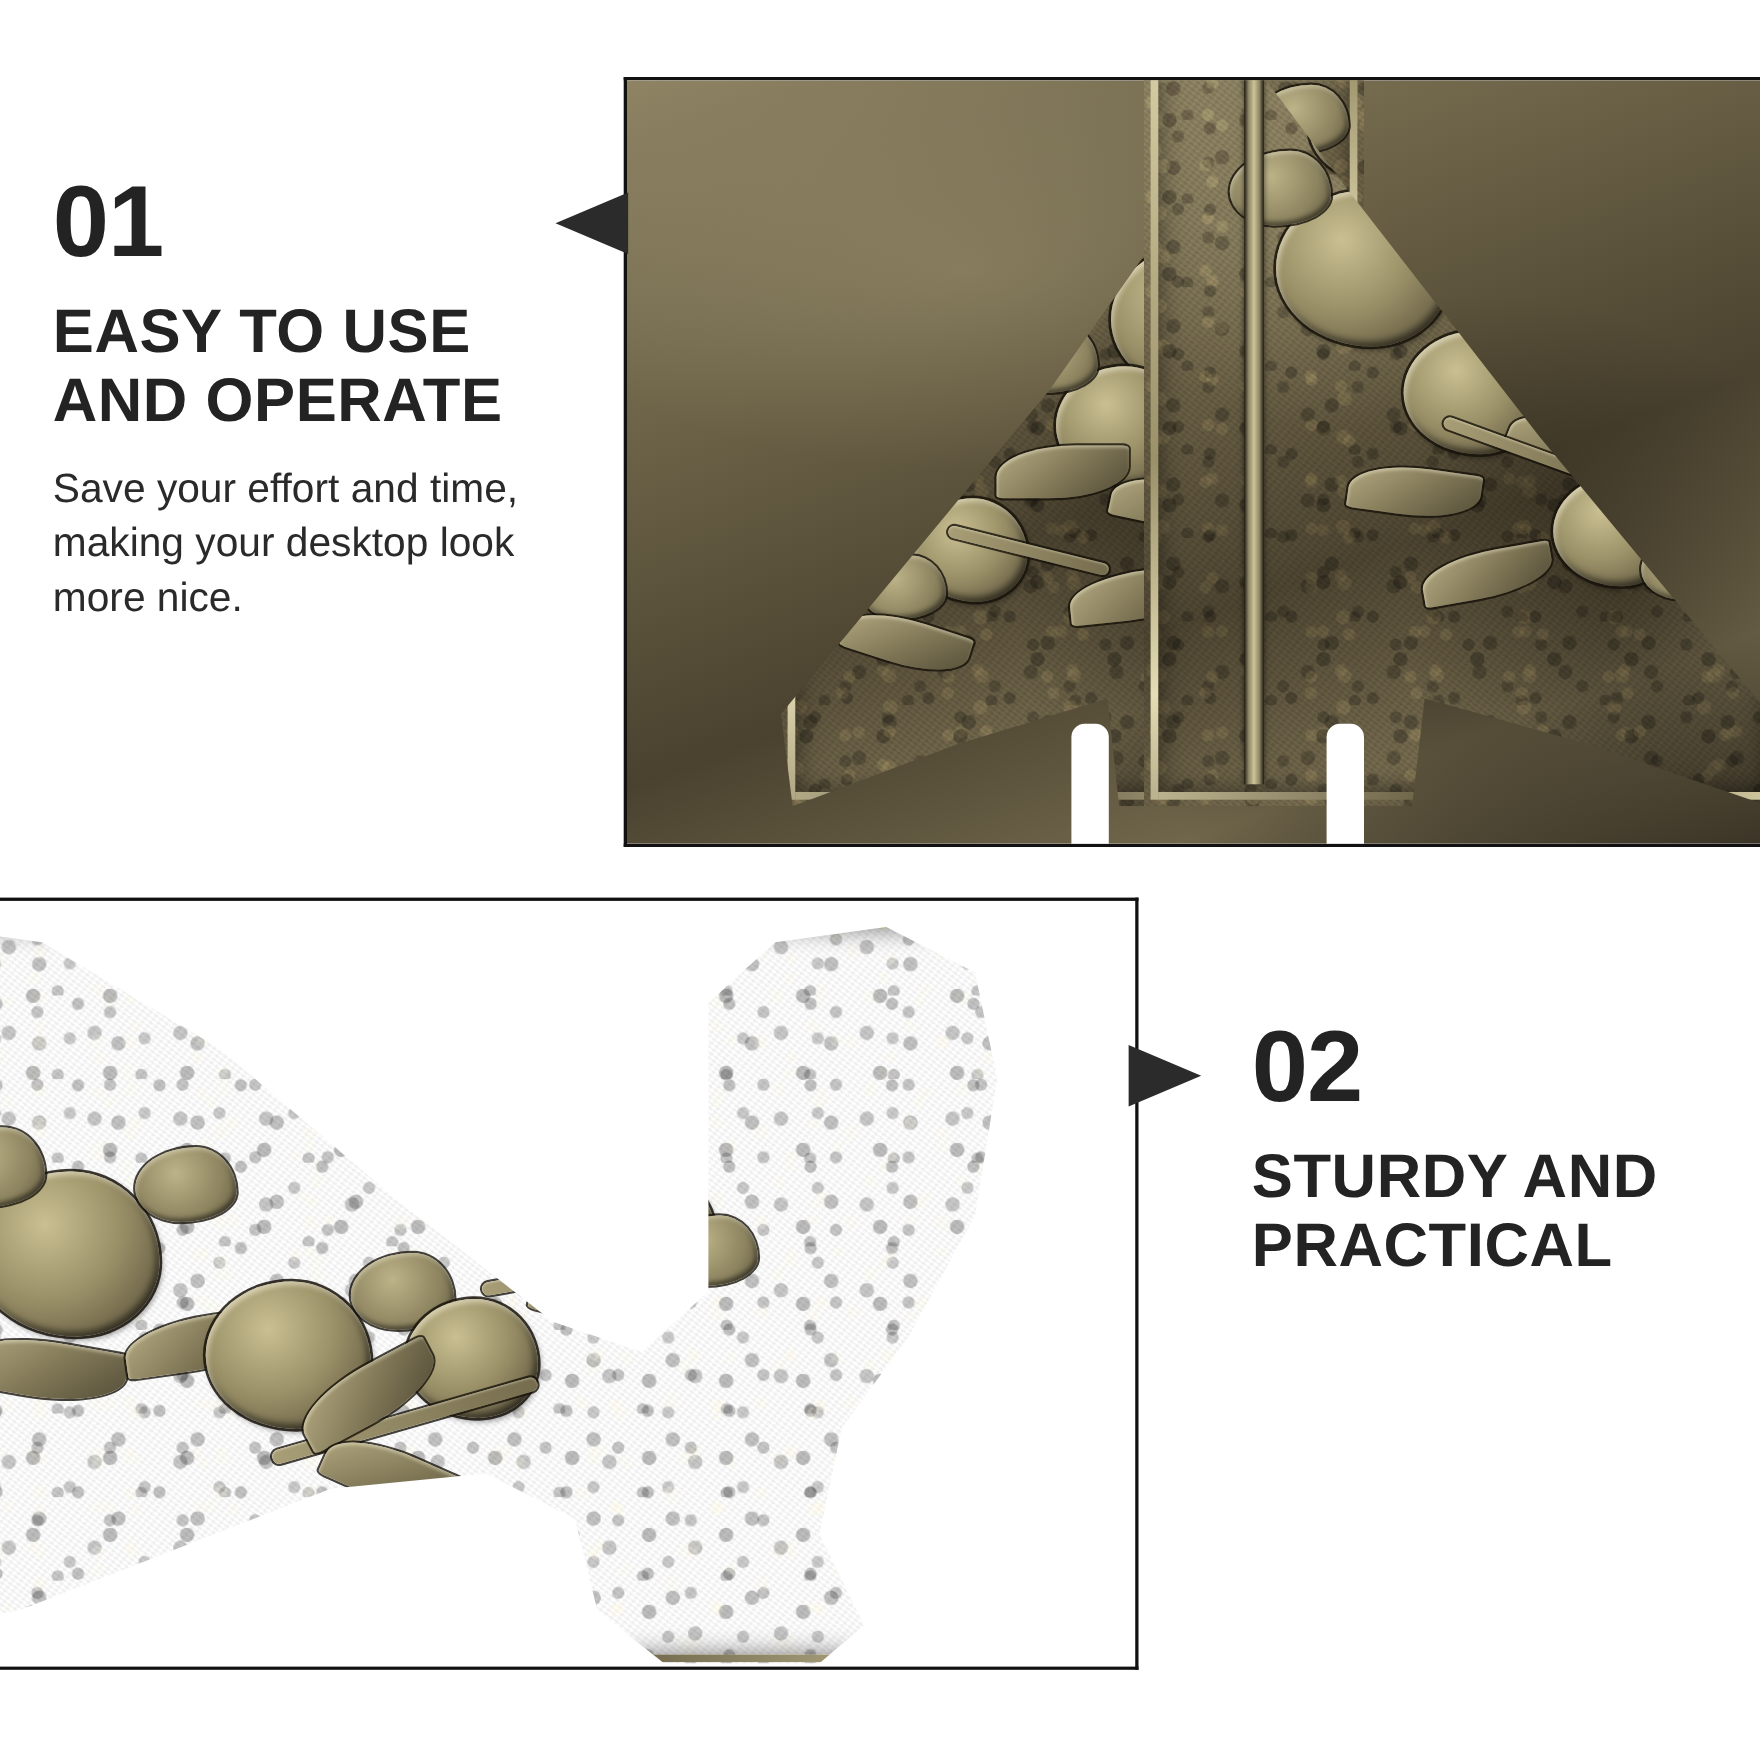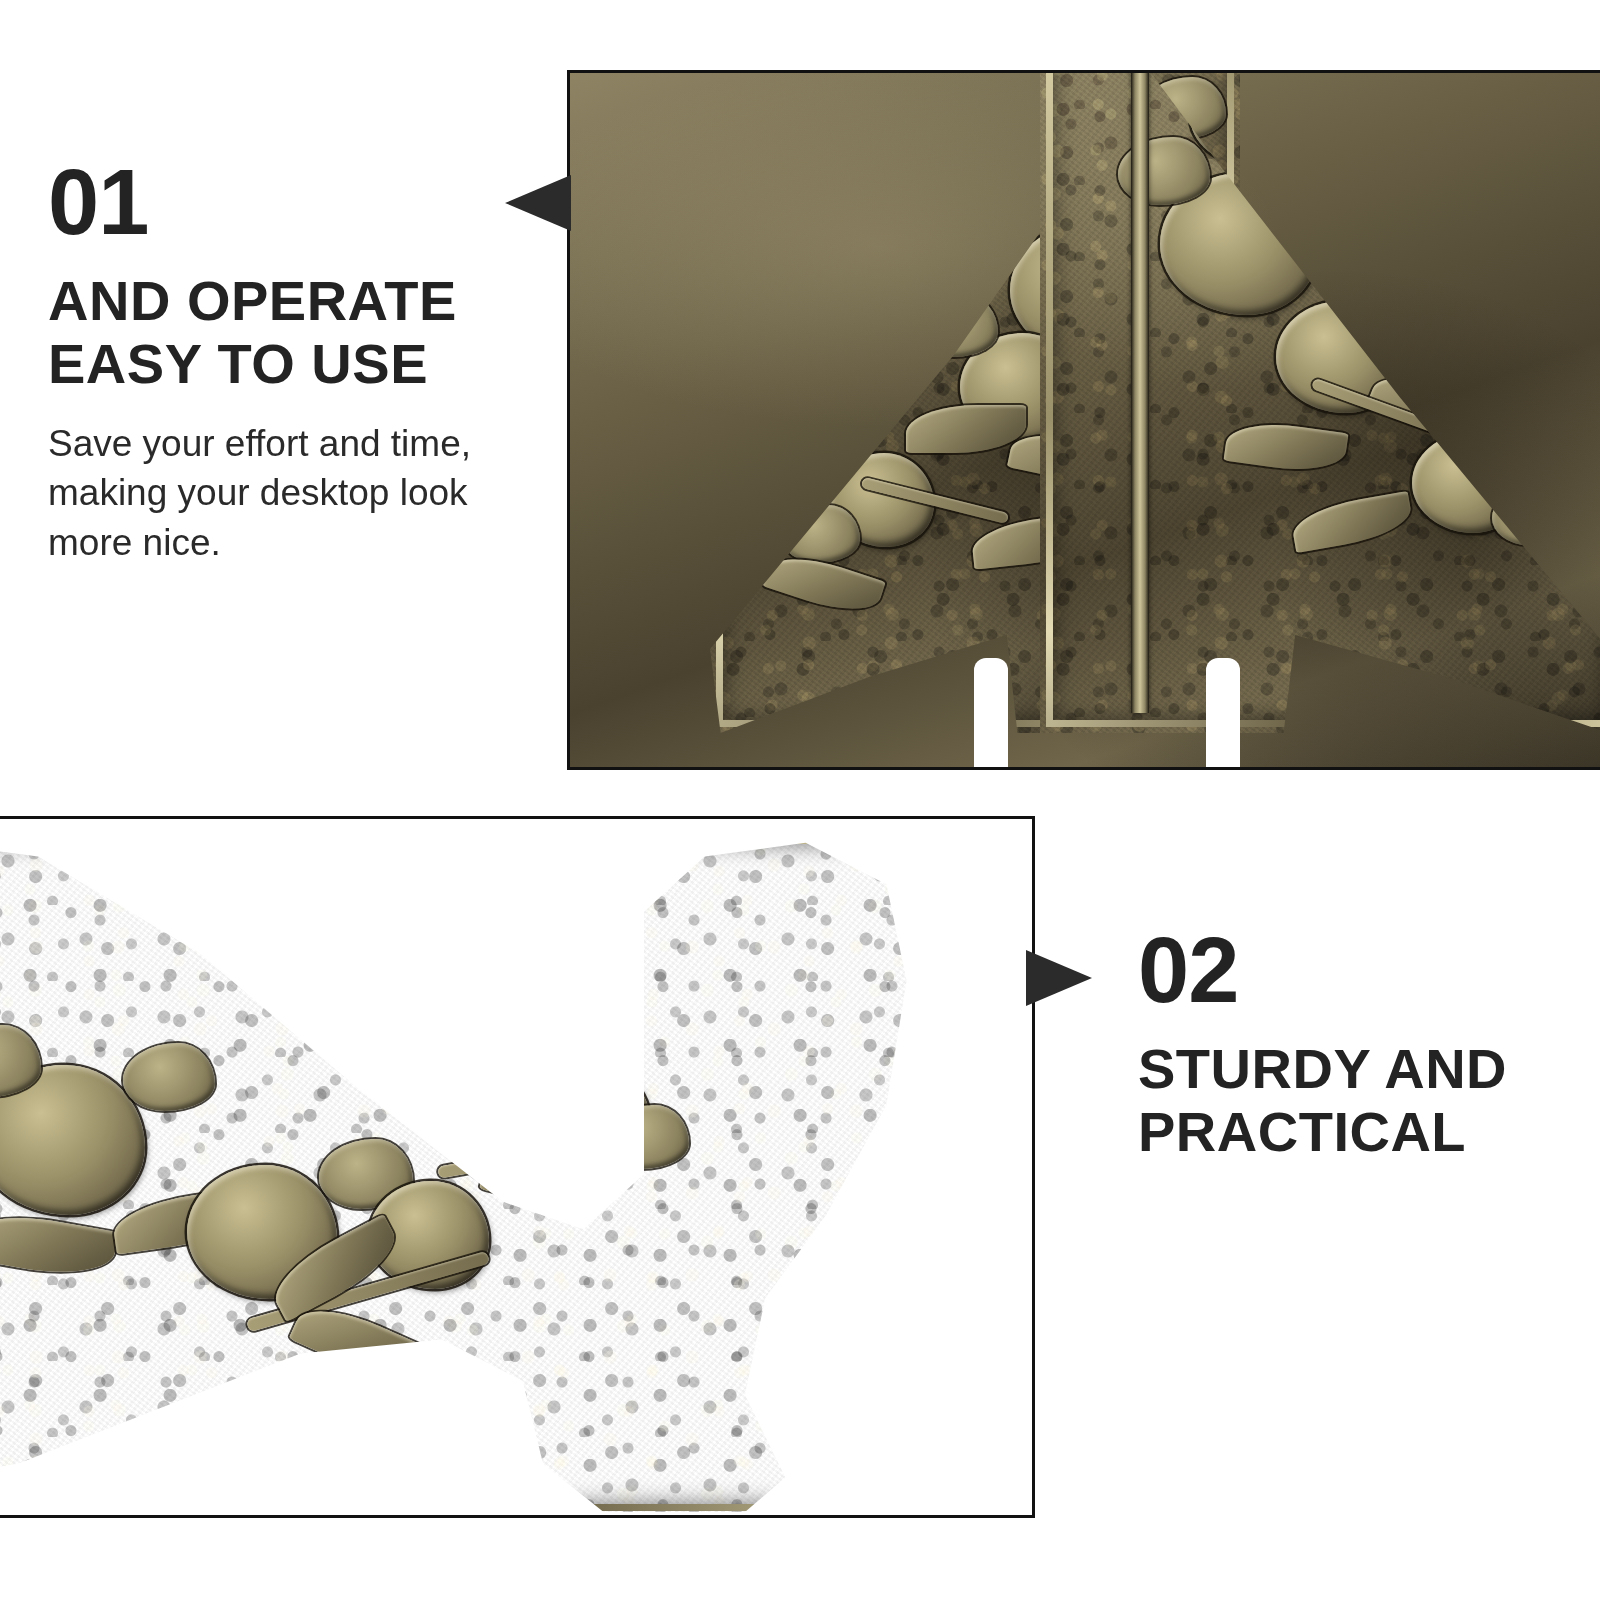--- a/index.html
+++ b/index.html
@@ -253,22 +253,22 @@
       </div>
     </div>
   </div>
 
   <div class="arrow" id="arrow01"></div>
   <div class="arrow" id="arrow02"></div>
 
   <div class="txt-block" id="block01">
     <div class="num">01</div>
     <div class="head">
+      <div>EASY TO USE</div>
       <div>AND OPERATE</div>
-      <div>EASY TO USE</div>
     </div>
     <div class="body-txt">Save your effort and time, making your desktop look more nice.</div>
   </div>
 
   <div class="txt-block" id="block02">
     <div class="num">02</div>
     <div class="head">
       <div>STURDY AND</div>
       <div>PRACTICAL</div>
     </div>

